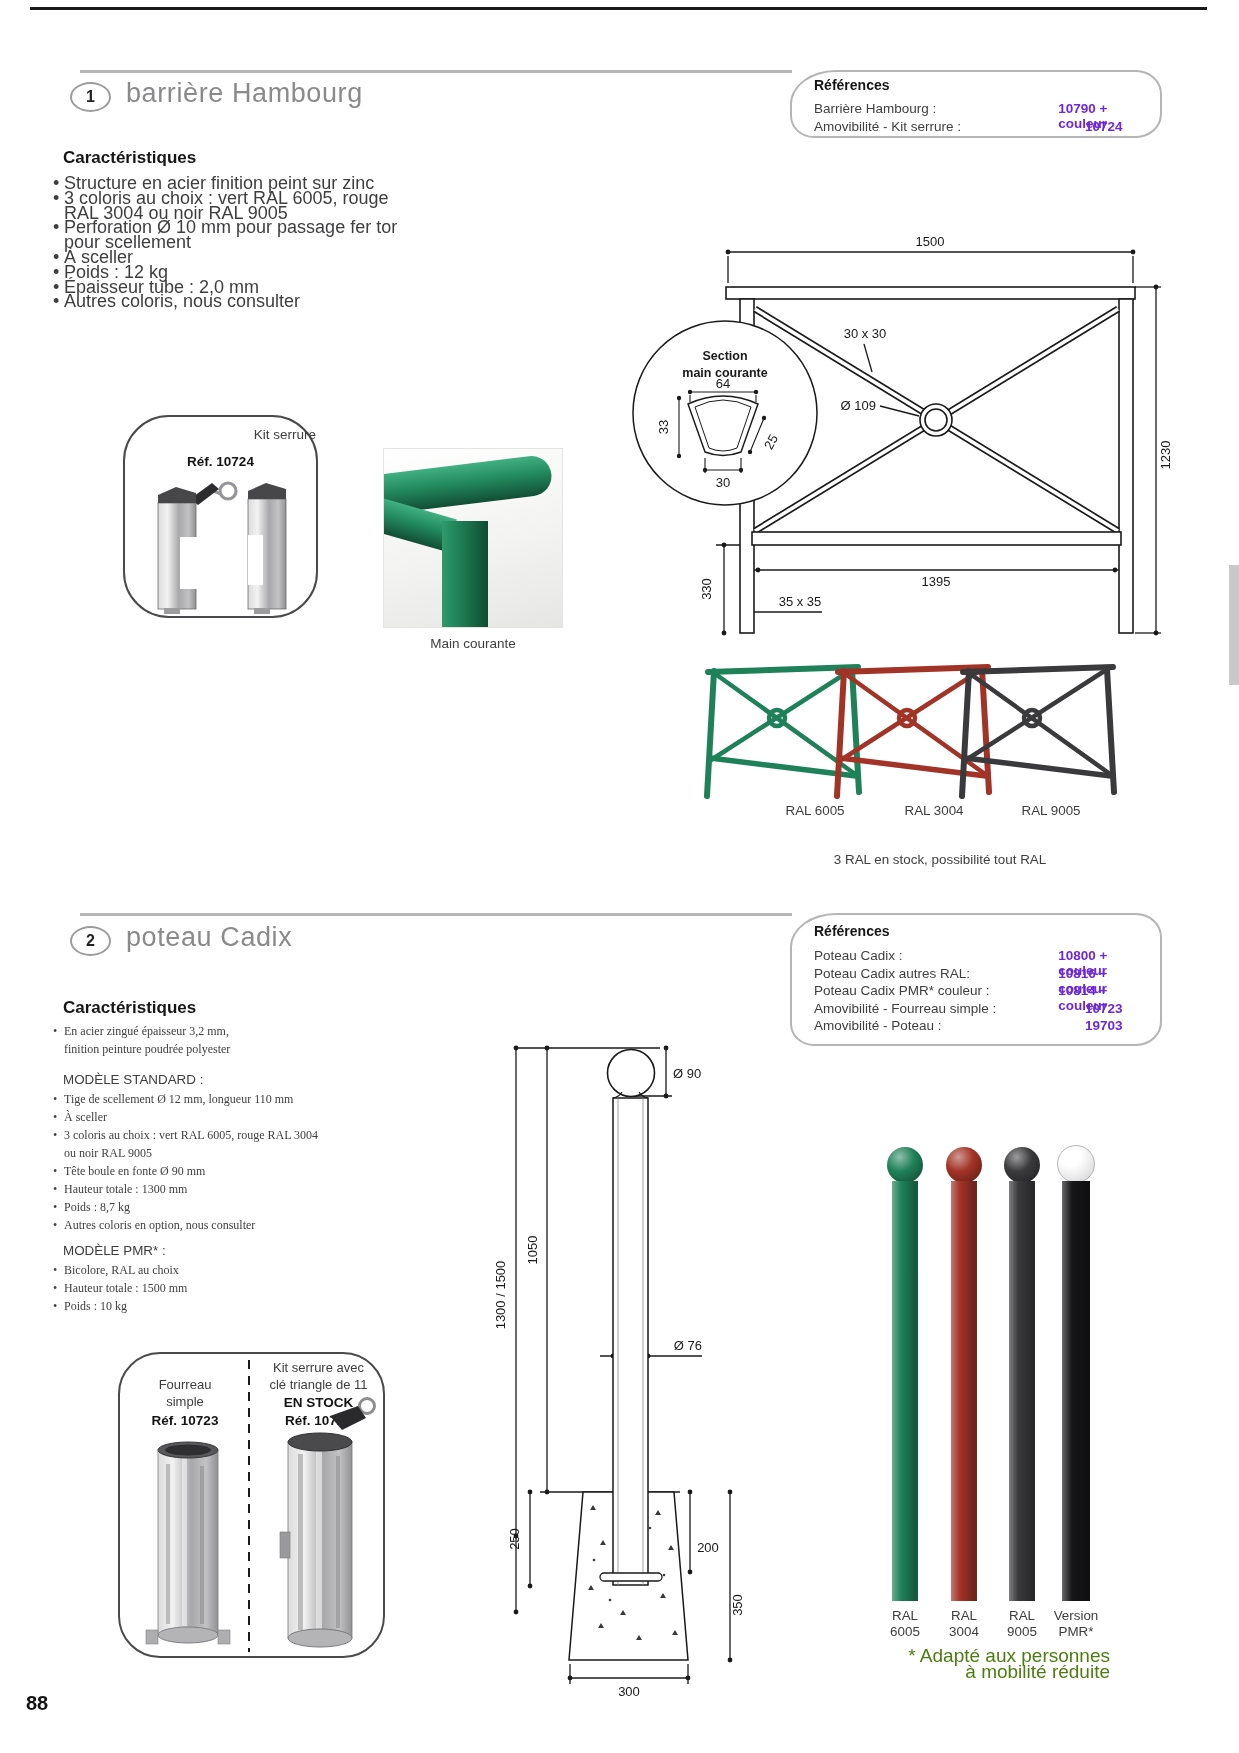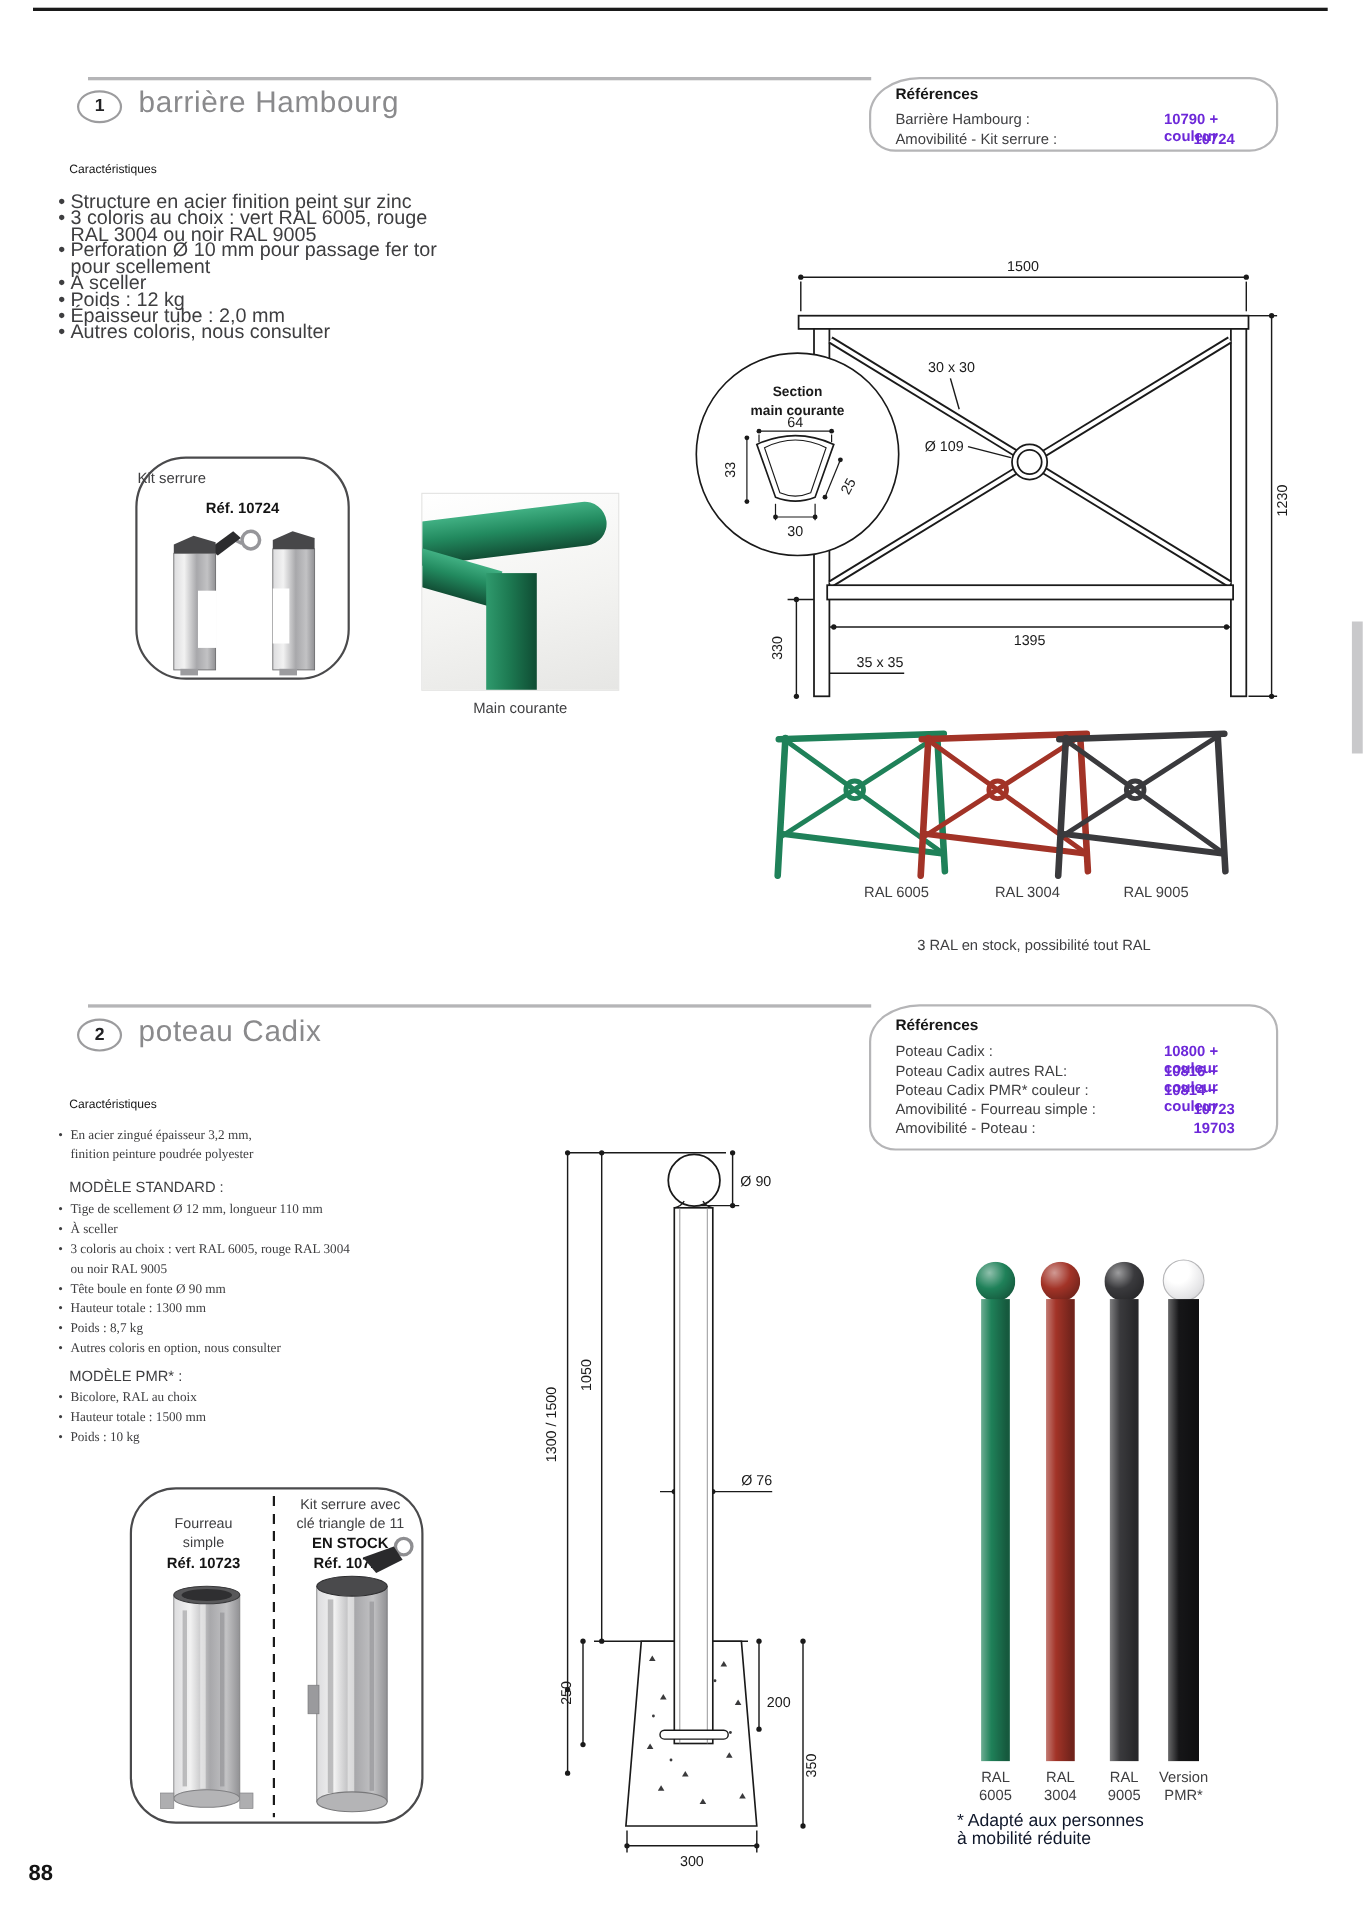--- a/index.html
+++ b/index.html
@@ -5,35 +5,35 @@
   html,body{margin:0;padding:0;background:#fff;}
   .page{position:relative;width:1239px;height:1753px;background:#ffffff;
         font-family:"Liberation Sans",sans-serif;color:#3e3e40;overflow:hidden;}
   .abs{position:absolute;}
   .rule{background:#1a1a1a;}
   .secline{background:#b5b5b7;}
   .sec-title{font-size:27px;color:var(--title-gray,#8a8a8c);letter-spacing:.6px;white-space:nowrap;}
   .num-circle{width:41px;height:30px;border:2.5px solid #9c9c9e;border-radius:50%;
       display:flex;align-items:center;justify-content:center;
       font-size:16px;font-weight:bold;color:#232325;background:#fff;box-sizing:border-box;}
-  .h-char{font-size:11px;font-weight:normal;color:#161616;}
+  .h-char{font-size:17px;font-weight:bold;color:#161616;}
   .blist{list-style:none;margin:0;padding:0;font-size:18px;line-height:14.8px;color:#3e3e40;}
   .blist li{position:relative;padding-left:12px;white-space:pre-line;}
   .blist li:before{content:"\2022";position:absolute;left:1px;}
   .blist2{line-height:18px;font-size:12px;font-family:Liberation Serif, serif;}
   .plain{font-size:13.4px;color:#3e3e40;white-space:pre-line;}
   .refbox{border:2.5px solid #b5b5b7;border-radius:46px 26px 26px 24px / 34px 24px 24px 22px;
       background:#fff;box-sizing:border-box;}
   .ref-title{position:absolute;left:22px;top:5px;font-size:14px;font-weight:bold;color:#161616;}
   .ref-rows{position:absolute;left:22px;right:12px;top:29px;}
   .ref-row{display:flex;height:17.5px;font-size:13.5px;align-items:baseline;gap:43px;}
   .rlabel{width:228px;color:#3e3e40;}
   .rcode{font-weight:bold;color:#6d28d9;}
   .kitbox{border:2px solid #4a4a4c;border-radius:46px;background:#fff;box-sizing:border-box;}
-  .kb-t{width:100%;text-align:left;font-size:13.5px;color:#3e3e40;}
+  .kb-t{width:100%;text-align:right;font-size:13.5px;color:#3e3e40;}
   .kb-ref{width:100%;text-align:center;font-size:13.5px;font-weight:bold;color:#141414;}
   .photobox{background:linear-gradient(165deg,#ffffff 0%,#f3f3f1 55%,#e6e6e4 100%);
       overflow:hidden;border:1px solid #e3e3e1;box-sizing:border-box;}
   .caption{text-align:center;font-size:13.5px;color:#3e3e40;}
   .gbar{position:absolute;background:linear-gradient(180deg,#41b083 0%,#228a5f 45%,#124e35 100%);}
   svg{font-family:"Liberation Sans",sans-serif;}
   .dtxt{font-size:13px;fill:#1a1a1a;}
   .ball{position:absolute;border-radius:50%;
       background:radial-gradient(circle at 35% 28%,rgba(255,255,255,.5),rgba(255,255,255,0) 42%,rgba(0,0,0,.33) 82%);}
   .bpost{position:absolute;
@@ -42,21 +42,21 @@
   .c-red{background-color:var(--ral3004-red,#a23327);}
   .c-black{background-color:var(--ral9005-black,#3a3a3d);}
   .c-pmr{background-color:var(--pmr-post-black,#161618);}
   .ball.c-white{background:radial-gradient(circle at 35% 28%,#ffffff 30%,#e4e4e6 70%,#c4c4c6);
       border:1px solid #b5b5b7;box-sizing:border-box;}
   .ral-label{font-size:13.4px;color:#3e3e40;text-align:center;}
   .two-line span{display:block;line-height:15.5px;}
   .dash-v{width:2px;background:repeating-linear-gradient(#1a1a1a 0 9px,transparent 9px 16px);}
   .fb-t{text-align:center;font-size:13px;line-height:17px;color:#3e3e40;}
   .fb-b{text-align:center;font-size:13.5px;font-weight:bold;color:#141414;line-height:17px;}
-  .footnote{font-size:16px;color:#0f172a;text-align:left;line-height:16px;}
+  .footnote{font-size:19px;color:#4d7c0f;text-align:right;line-height:16px;}
   .pagenum{font-size:20px;font-weight:bold;color:#141414;}
 </style>
 </head>
 <body>
 
 <div class="page">
 
   <div class="abs rule" style="left:30px;top:7px;width:1177px;height:2.5px"></div>
 
   <div class="abs" style="left:1229px;top:565px;width:10px;height:120px;background:#c9c9cb"></div>

